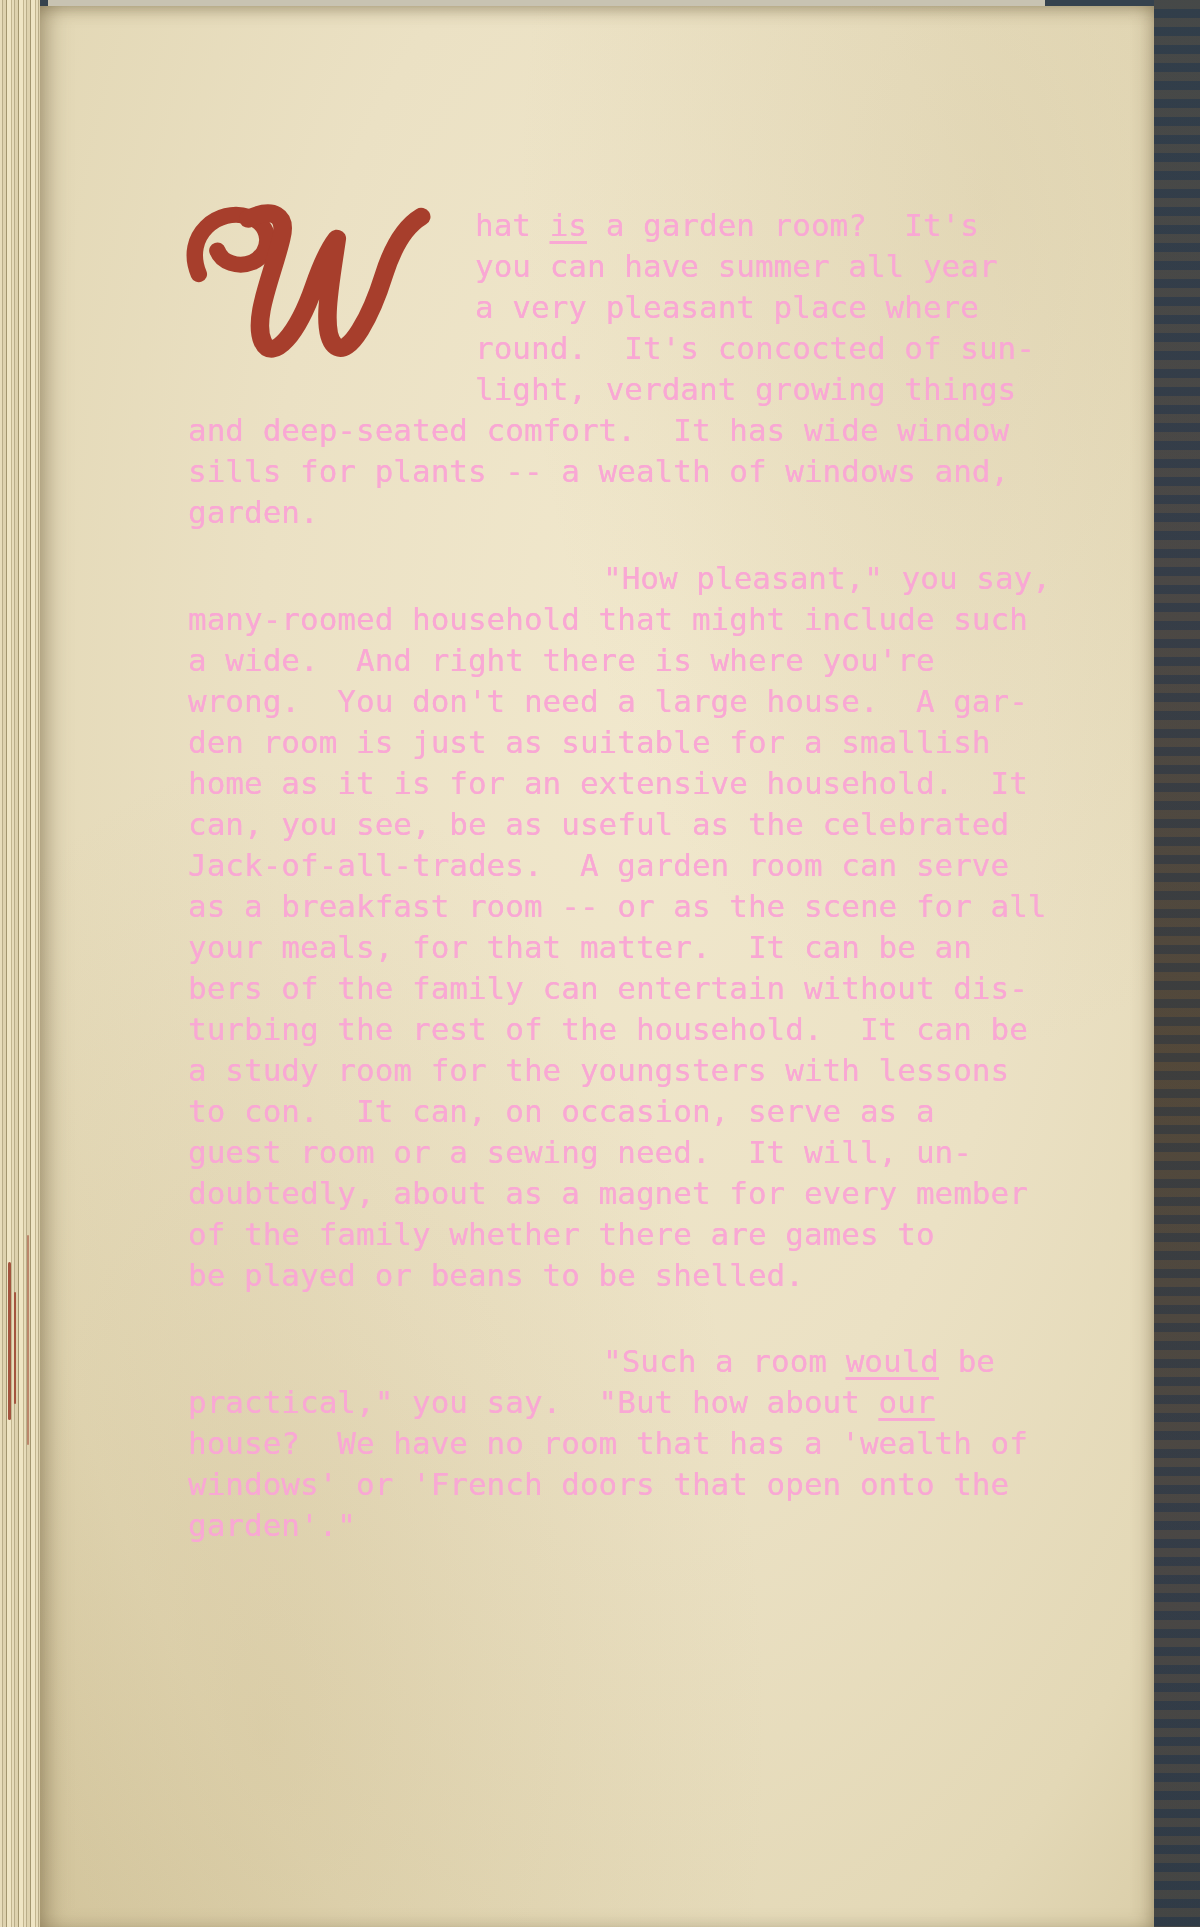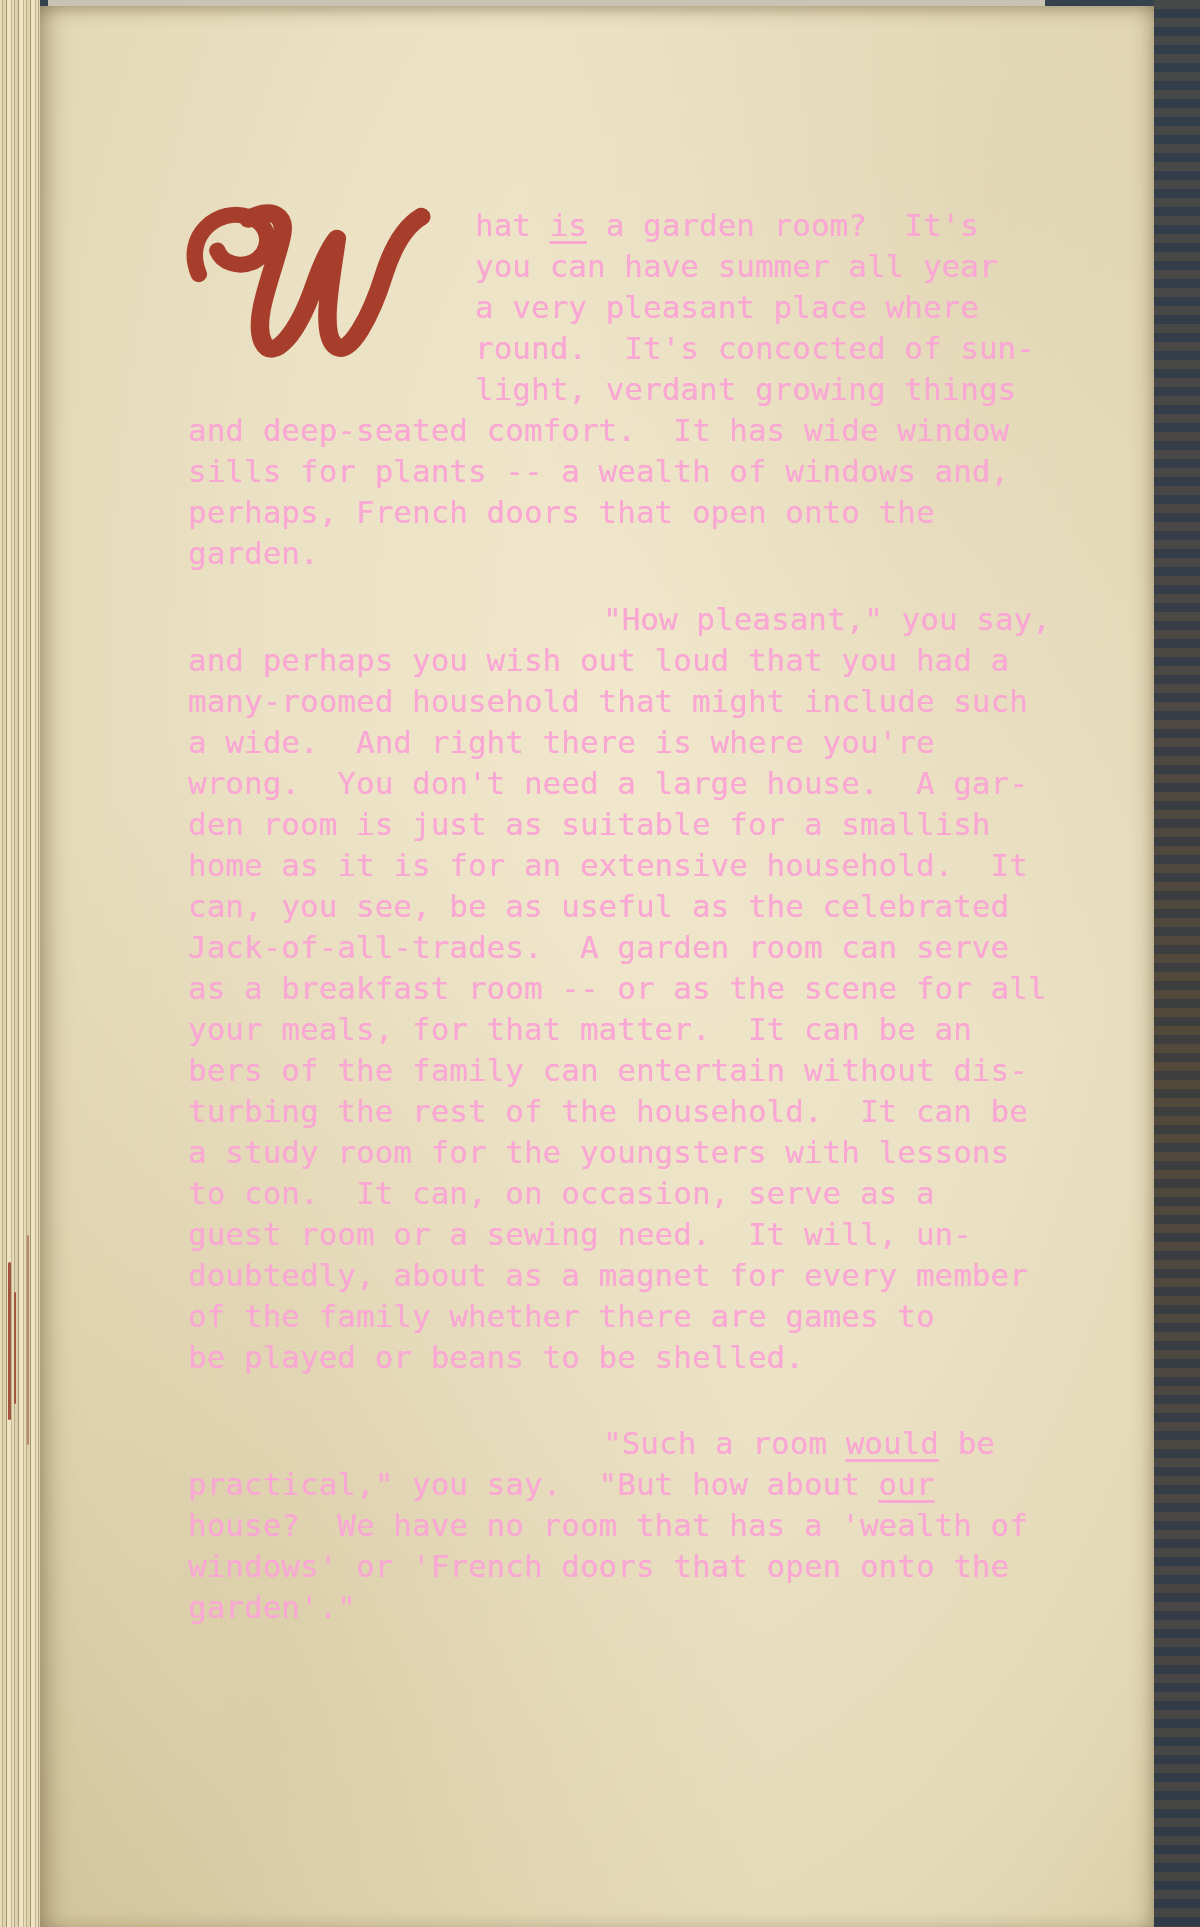--- a/index.html
+++ b/index.html
@@ -102,27 +102,25 @@
   </svg>
 
   <div class="para-1">
     <div class="line ind"><span>hat </span><span class="u">is</span><span> a garden room?  It's</span></div>
     <div class="line ind">you can have summer all year</div>
     <div class="line ind">a very pleasant place where</div>
     <div class="line ind">round.  It's concocted of sun-</div>
     <div class="line ind">light, verdant growing things</div>
     <div class="line">and deep-seated comfort.  It has wide window</div>
     <div class="line">sills for plants -- a wealth of windows and,</div>
-    <div class="line">perhaps, French doors that open onto the</div>
     <div class="line">garden.</div>
   </div>
 
   <div class="para-2">
     <div class="line fi">"How pleasant," you say,</div>
-    <div class="line">and perhaps you wish out loud that you had a</div>
     <div class="line">many-roomed household that might include such</div>
     <div class="line">a wide.  And right there is where you're</div>
     <div class="line">wrong.  You don't need a large house.  A gar-</div>
     <div class="line">den room is just as suitable for a smallish</div>
     <div class="line">home as it is for an extensive household.  It</div>
     <div class="line">can, you see, be as useful as the celebrated</div>
     <div class="line">Jack-of-all-trades.  A garden room can serve</div>
     <div class="line">as a breakfast room -- or as the scene for all</div>
     <div class="line">your meals, for that matter.  It can be an</div>
     <div class="line">bers of the family can entertain without dis-</div>

